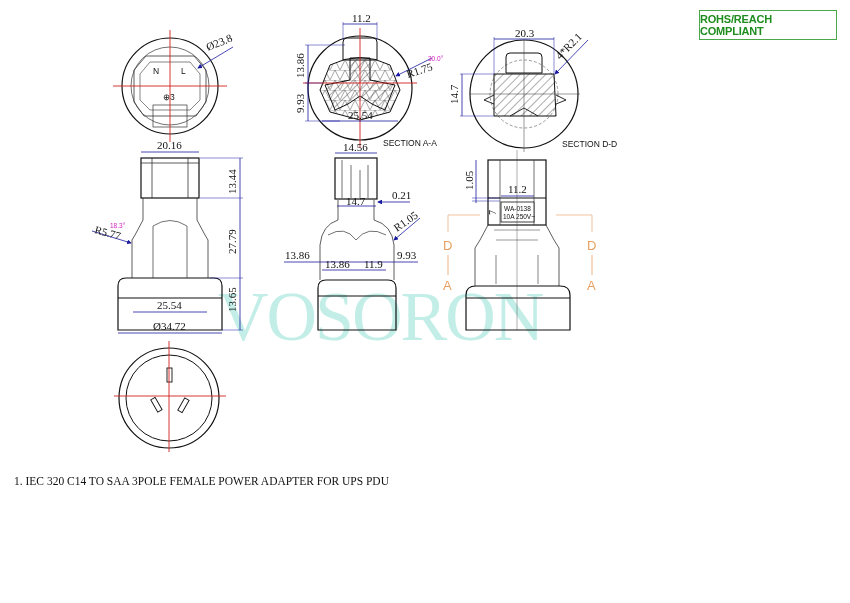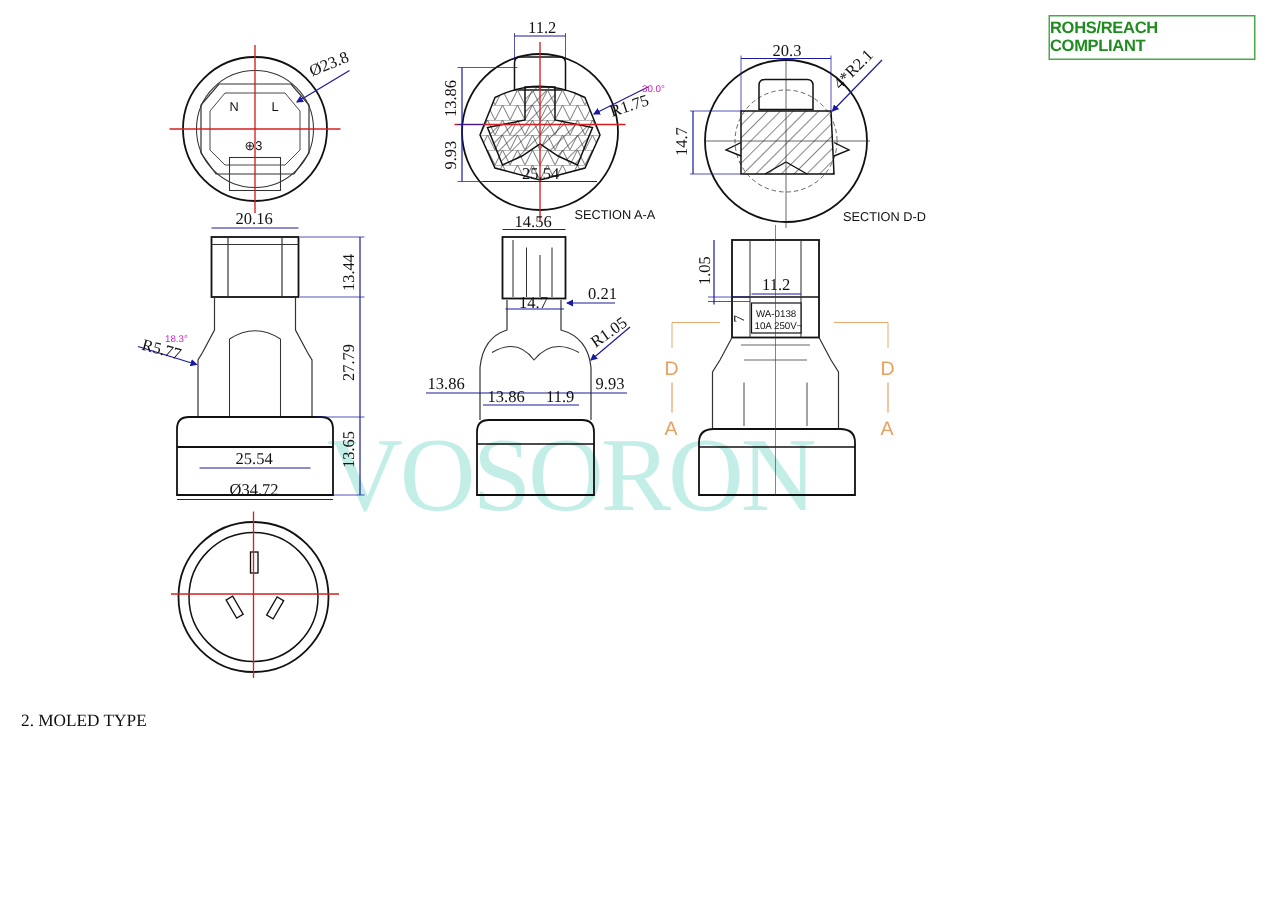--- a/index.html
+++ b/index.html
@@ -186,14 +186,14 @@
     <rect x="154" y="398" width="5" height="14" transform="rotate(-30 156 405)" fill="none" stroke="#111" stroke-width="0.9"></rect>
     <rect x="181" y="398" width="5" height="14" transform="rotate(30 183 405)" fill="none" stroke="#111" stroke-width="0.9"></rect>
     <line x1="169" y1="341" x2="169" y2="452" stroke="#d42020" stroke-width="0.9"></line>
     <line x1="114" y1="396" x2="226" y2="396" stroke="#d42020" stroke-width="0.9"></line>
   </g>
 </svg>
 
 <div class="badge">ROHS/REACH COMPLIANT</div>
 
 <div class="notes">
-  <div>2. MOLED TYPE</div>
+  <div>1. IEC 320 C14 TO SAA 3POLE FEMALE POWER ADAPTER FOR UPS PDU</div>
 </div>
 
 </body></html>

